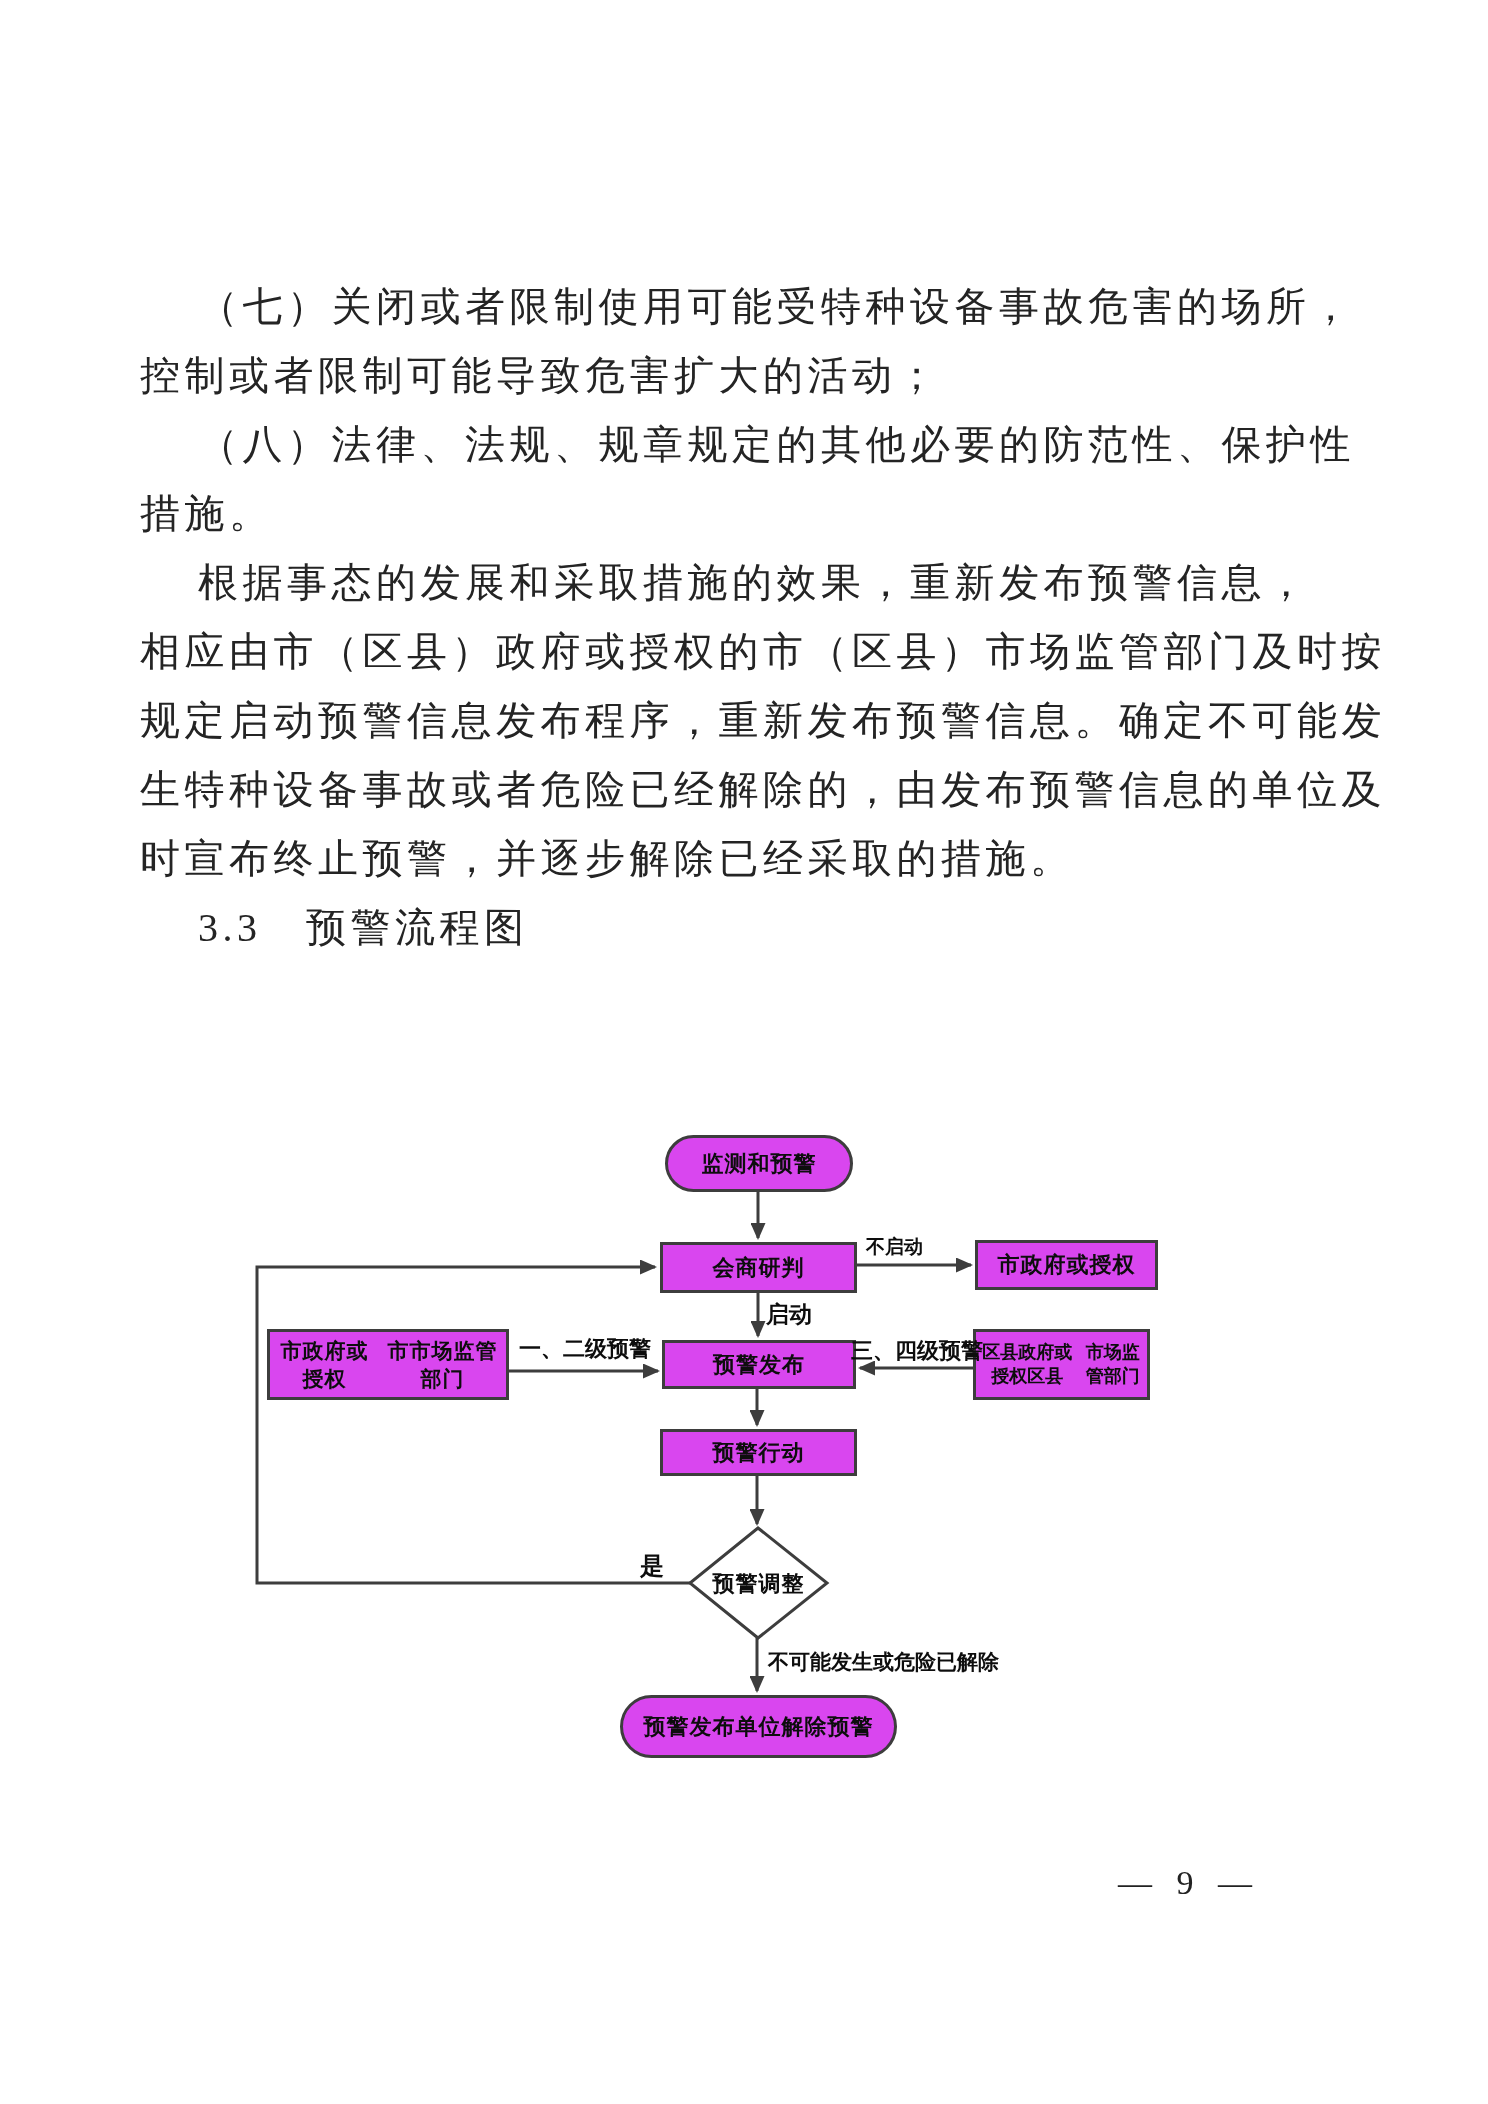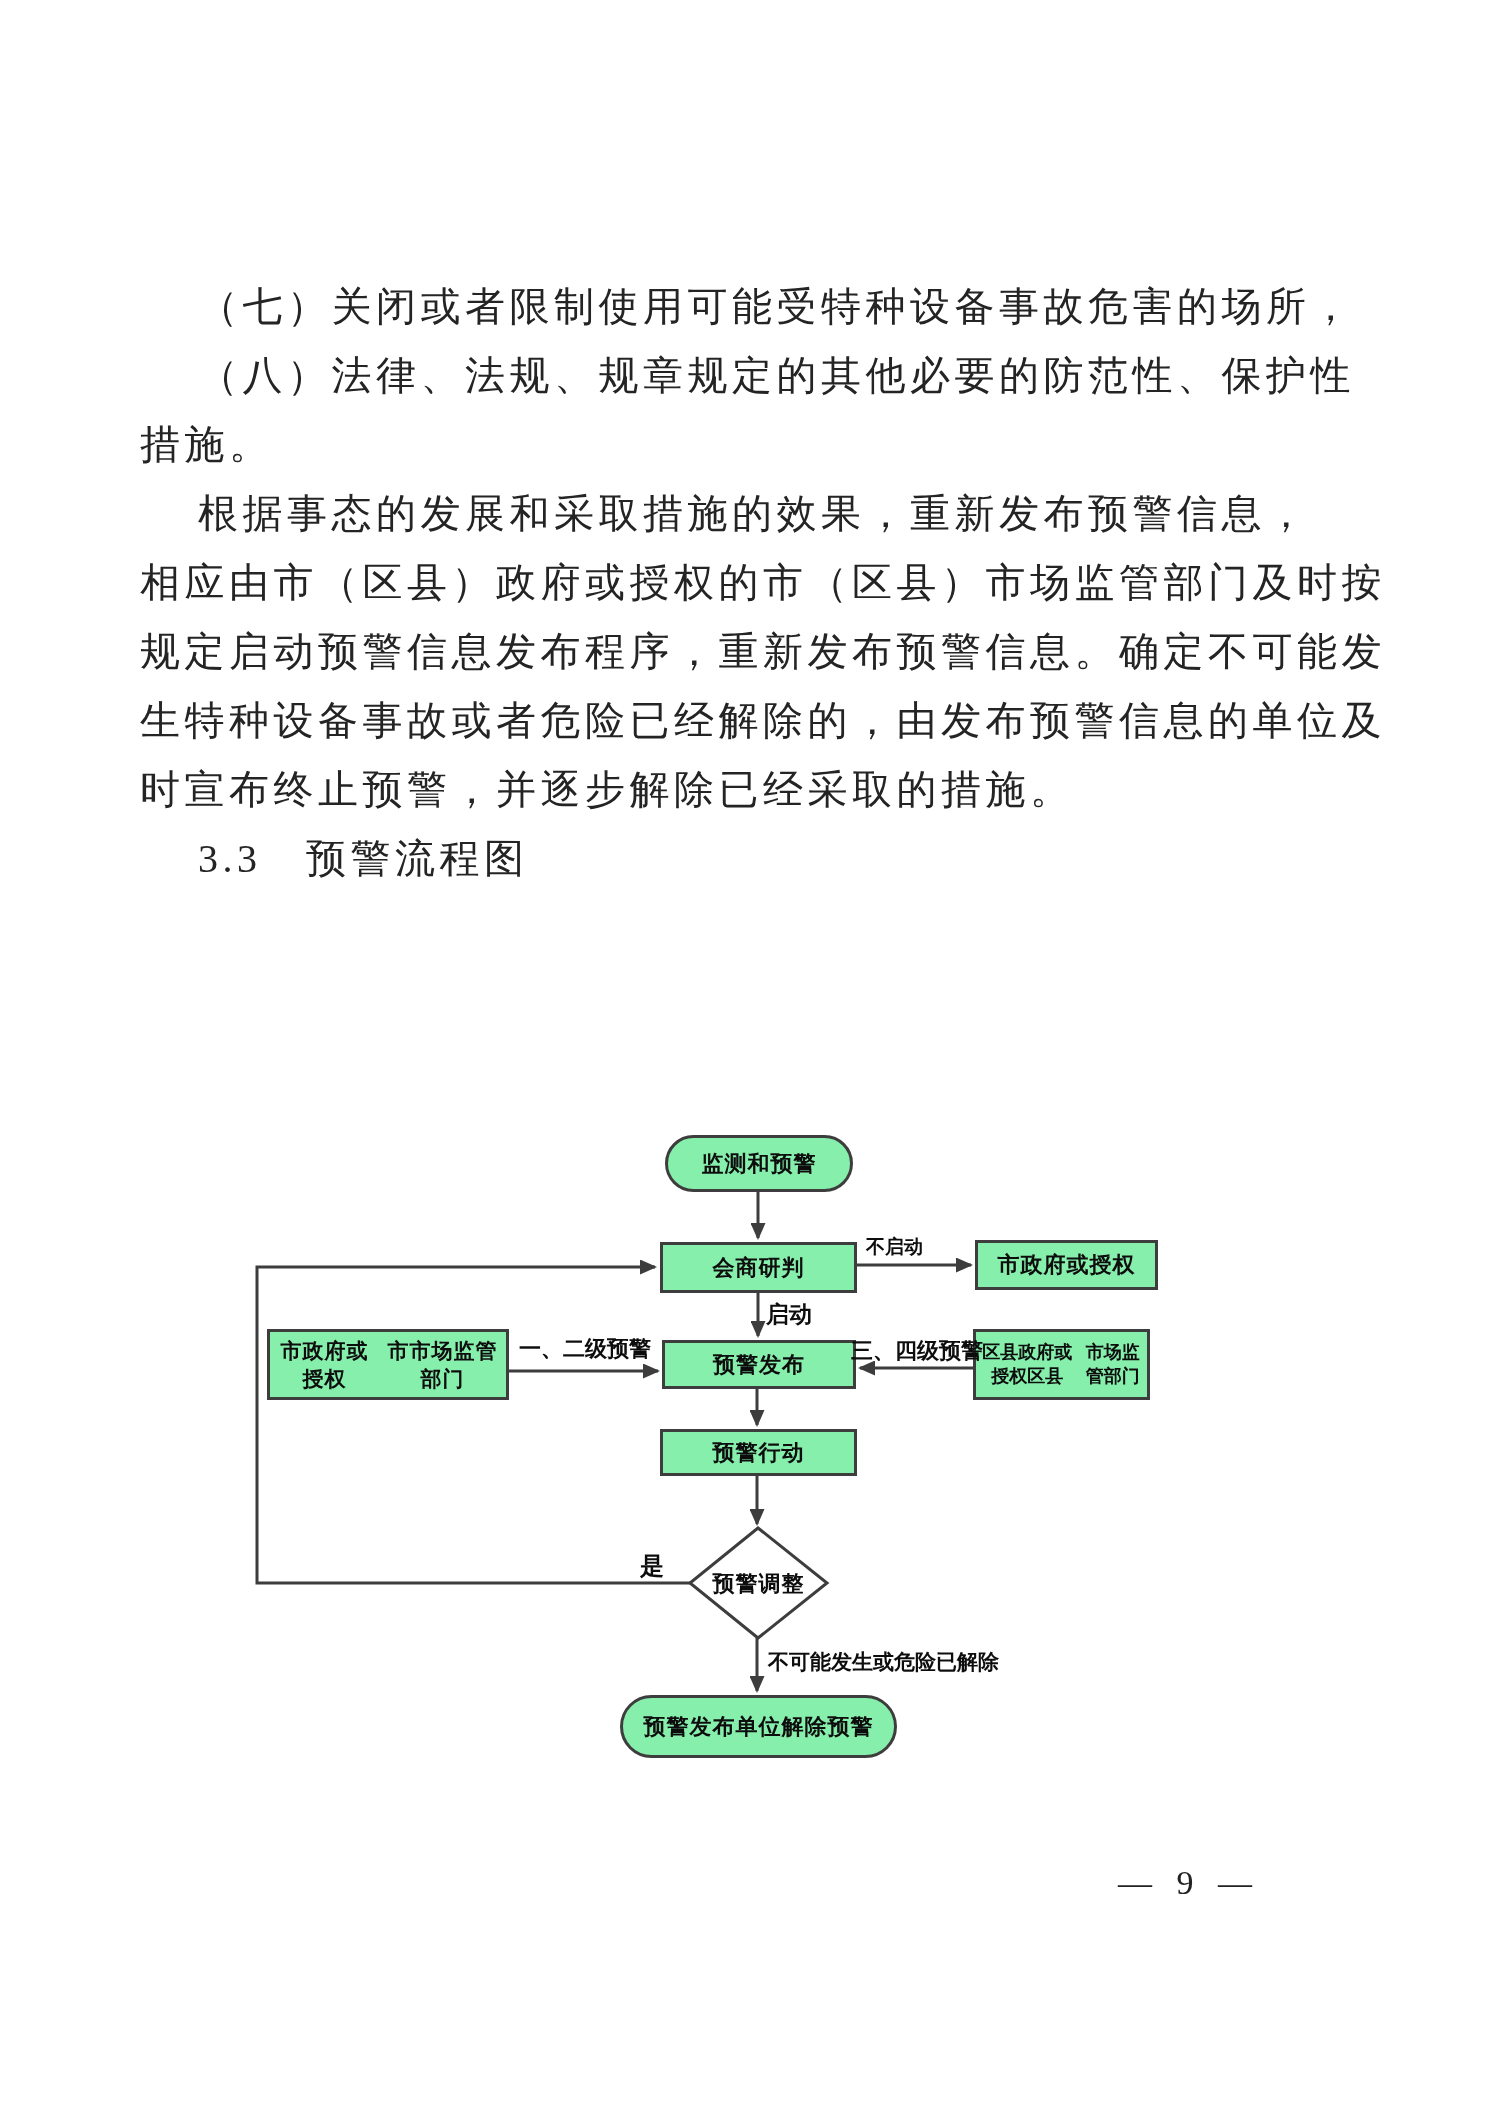--- a/index.html
+++ b/index.html
@@ -16,21 +16,21 @@
     position: absolute; left: 140px; top: 272px; width: 1218px;
     color: #242424; font-size: 40px; letter-spacing: 4.5px;
   }
   .doc .line { height: 69px; line-height: 69px; white-space: nowrap; }
   .doc .indent { padding-left: 58px; }
   
   .fc-svg { position: absolute; left: 0; top: 0; width: 1488px; height: 2104px; }
   .fc-node {
     position: absolute; box-sizing: border-box;
     display: flex; align-items: center; justify-content: center;
-    background: #86efac; border: 3px solid #3d3d3d;
+    background: #d946ef; border: 3px solid #3d3d3d;
     font-family: "Liberation Sans", "DejaVu Sans", sans-serif;
     font-weight: bold; color: #0d0d0d; font-size: 22px;
     letter-spacing: 1px; text-align: center;
   }
   .oval { border-radius: 32px; }
   .two-line { flex-direction: row; line-height: 1.3; }
   .fc-node.no-border { border: none; background: transparent; }
   .fc-label {
     position: absolute;
     font-family: "Liberation Sans", "DejaVu Sans", sans-serif;
@@ -41,20 +41,21 @@
     font-size: 34px; color: #222; letter-spacing: 8px; white-space: nowrap;
   }
 </style>
 </head>
 <body>
 
 <div class="page">
 
   <div class="doc">
     <div class="line indent">（七）关闭或者限制使用可能受特种设备事故危害的场所，</div>
+    <div class="line">控制或者限制可能导致危害扩大的活动；</div>
     <div class="line indent">（八）法律、法规、规章规定的其他必要的防范性、保护性</div>
     <div class="line">措施。</div>
     <div class="line indent">根据事态的发展和采取措施的效果，重新发布预警信息，</div>
     <div class="line">相应由市（区县）政府或授权的市（区县）市场监管部门及时按</div>
     <div class="line">规定启动预警信息发布程序，重新发布预警信息。确定不可能发</div>
     <div class="line">生特种设备事故或者危险已经解除的，由发布预警信息的单位及</div>
     <div class="line">时宣布终止预警，并逐步解除已经采取的措施。</div>
     <div class="line indent">3.3　预警流程图</div>
   </div>
 

